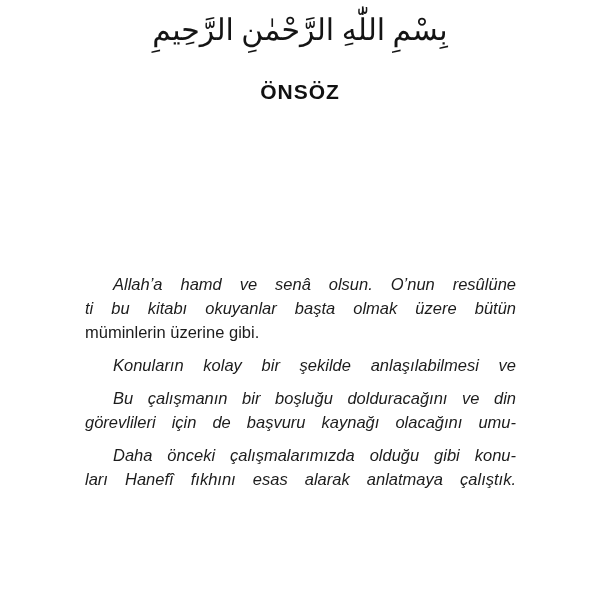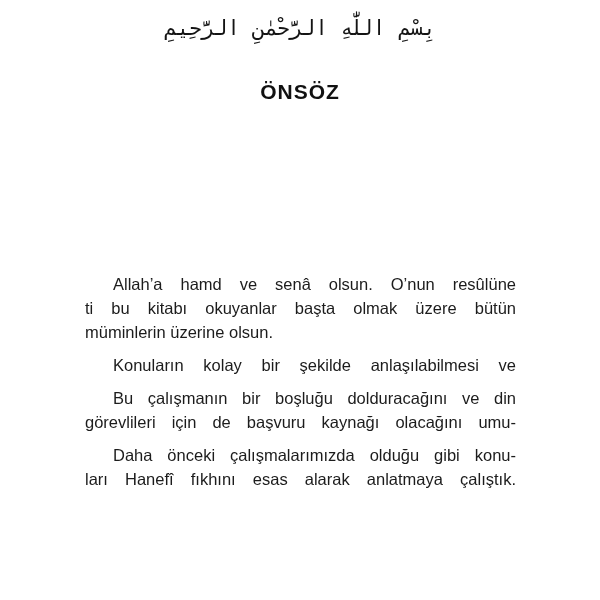--- a/index.html
+++ b/index.html
@@ -14,22 +14,22 @@
     position: relative;
     font-family: "Liberation Sans", sans-serif;
     color: #1c1c1c;
   }
   .basmala {
     position: absolute;
     top: 8px;
     left: 0;
     right: 0;
     text-align: center;
-    font-family: Liberation Mono, monospace;
-    font-size: 21px;
+    font-family: Liberation Serif, serif;
+    font-size: 30px;
     line-height: 44px;
     color: #141414;
     direction: rtl;
   }
   .heading {
     position: absolute;
     top: 68px;
     left: 0;
     right: 0;
     margin: 12px;
@@ -52,20 +52,21 @@
   .para {
     margin: 0 0 9px 0;
     padding: 0;
   }
   .line {
     display: block;
   }
   .just {
     text-align: justify;
     text-align-last: justify;
+    font-style: italic;
   }
   .first {
     text-indent: 28px;
   }
   .last {
     text-align: left;
     text-align-last: left;
   }
 </style>
 </head>
@@ -75,21 +76,21 @@
 
   <div class="basmala">بِسْمِ اللّٰهِ الرَّحْمٰنِ الرَّحِيمِ</div>
 
   <h1 class="heading">ÖNSÖZ</h1>
 
   <div class="body-text">
 
     <p class="para">
       <span class="line just first">Allah’a hamd ve senâ olsun. O’nun resûlüne</span>
       <span class="line just">ti bu kitabı okuyanlar başta olmak üzere bütün</span>
-      <span class="line last">müminlerin üzerine olsun.</span>
+      <span class="line last">müminlerin üzerine gibi.</span>
     </p>
 
     <p class="para">
       <span class="line just first">Konuların kolay bir şekilde anlaşılabilmesi ve</span>
     </p>
 
     <p class="para">
       <span class="line just first">Bu çalışmanın bir boşluğu dolduracağını ve din</span>
       <span class="line just">görevlileri için de başvuru kaynağı olacağını umu-</span>
     </p>

